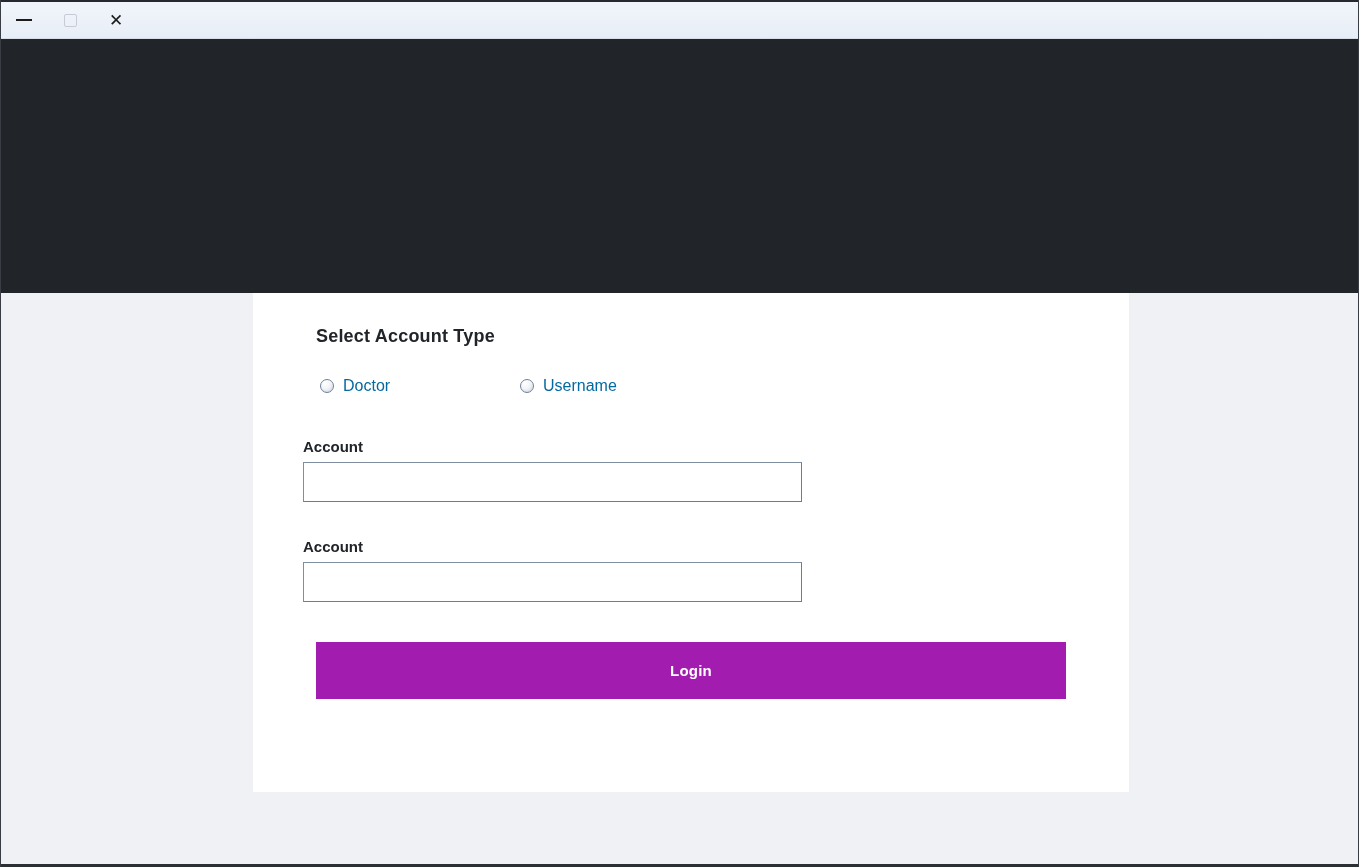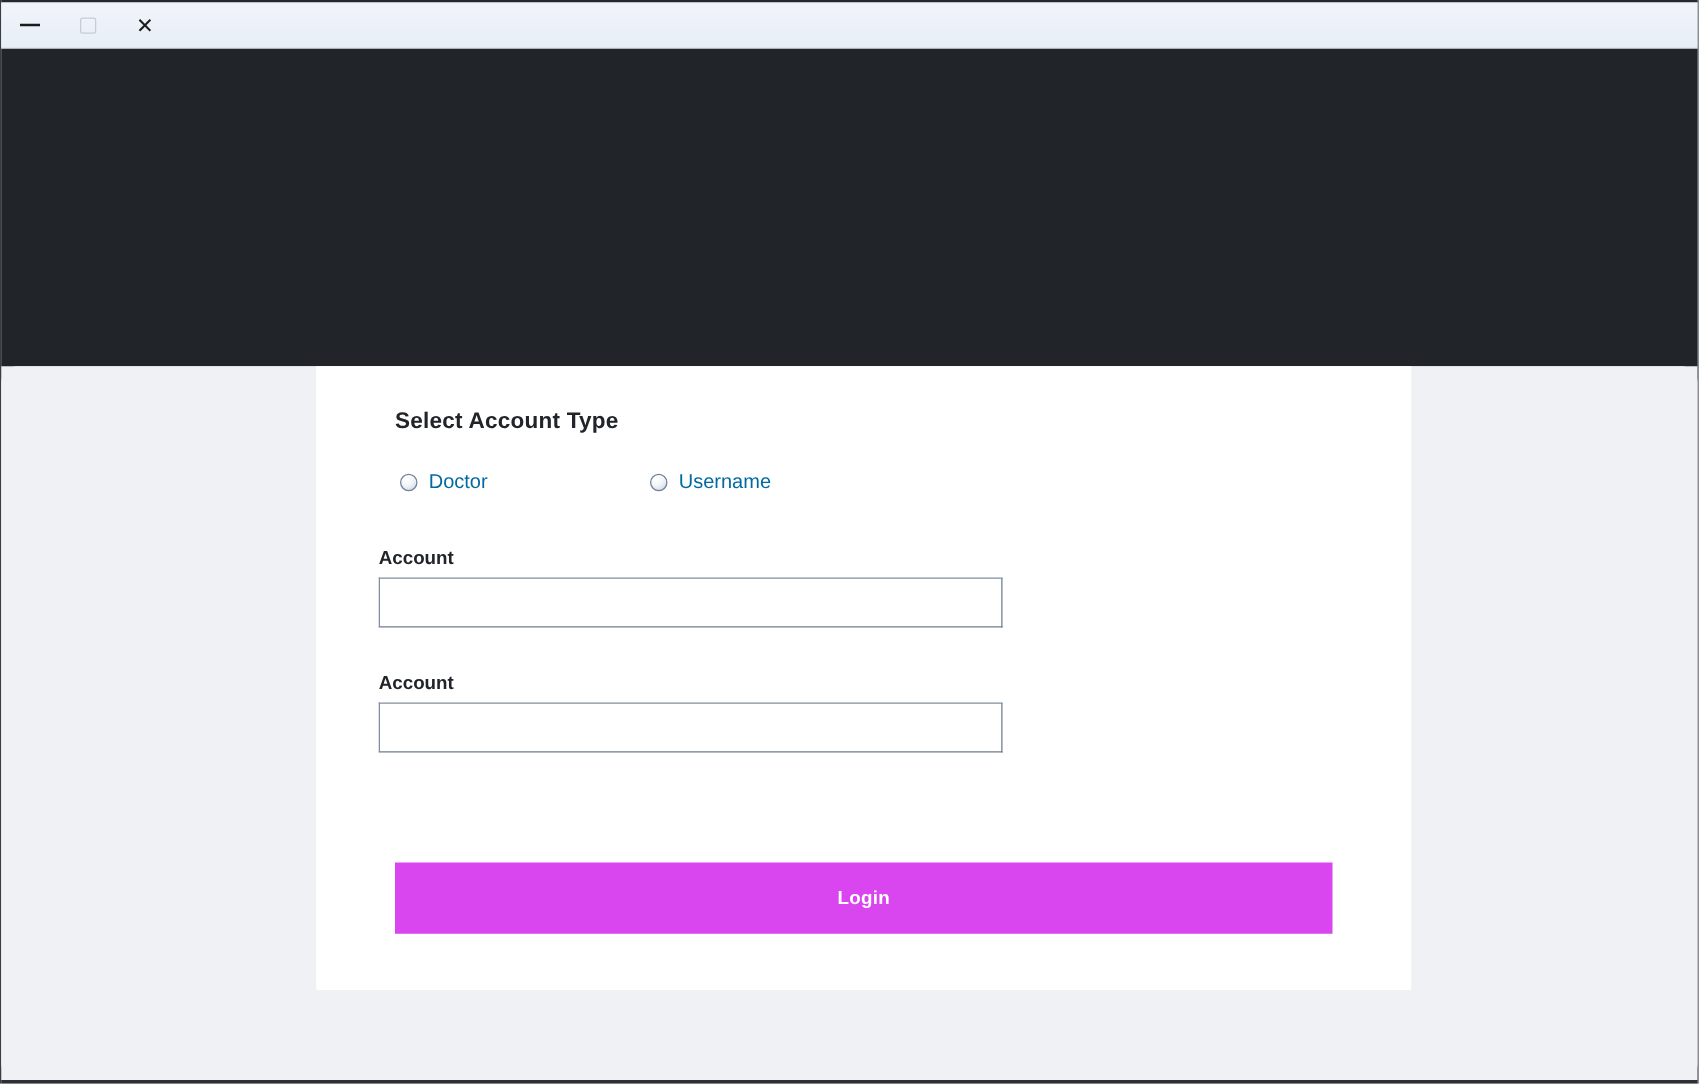--- a/index.html
+++ b/index.html
@@ -117,26 +117,25 @@
   }
   .text-input.username { top: 169px; }
   .text-input.password { top: 269px; }
   
   .card .field-label.username { top: 145px; }
   .card .field-label.password { top: 245px; }
 
   .login-btn {
     position: absolute; left: 63px; top: 349px;
     width: 750px; height: 57px;
-    background: #d946ef;
+    background: #a21caf;
     border: none; cursor: pointer;
     color: #ffffff; font-size: 15px; font-weight: bold;
     font-family: "Liberation Sans", sans-serif;
     letter-spacing: 0.2px;
-    margin-top: 48px;
   }
 
   .signup-row { position: absolute; left: 63px; top: 428px; width: 700px; }
   .signup-prompt { font-size: 16px; color: #5c6670; }
   .signup-link {
     position: absolute; left: 273px; top: 0;
     font-size: 16px; font-weight: bold; color: #1a6fc7;
     text-decoration: none; cursor: pointer;
   }
 

